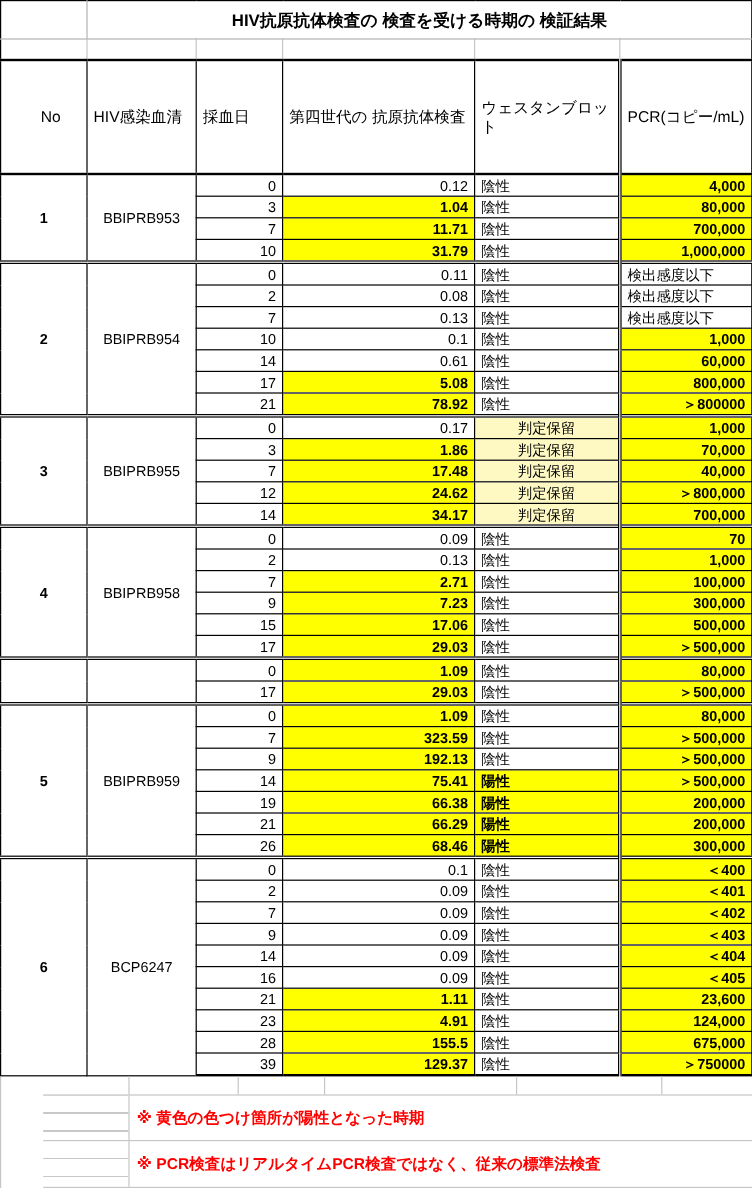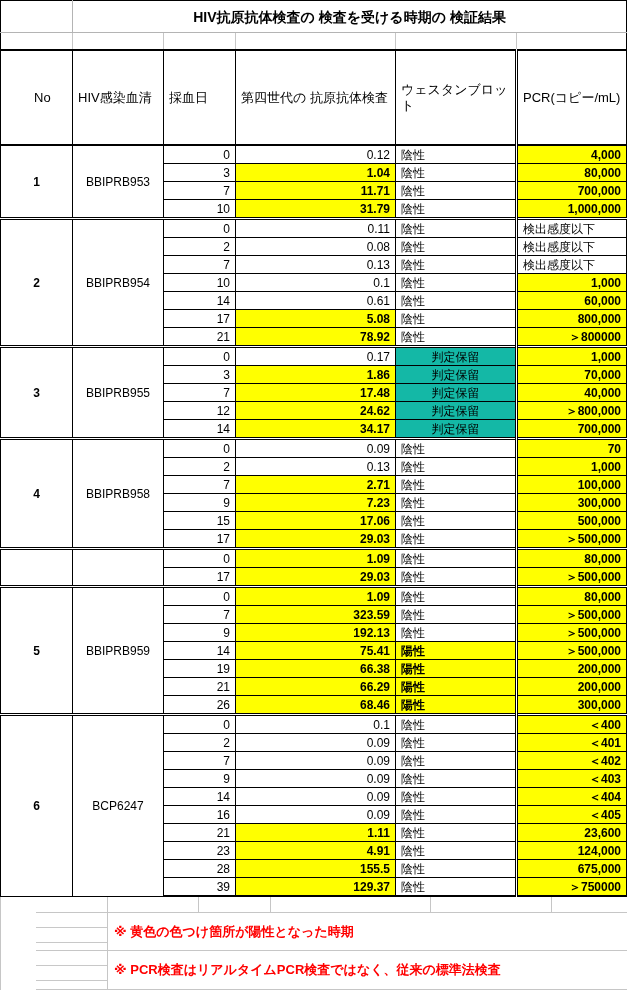--- a/index.html
+++ b/index.html
@@ -60,21 +60,21 @@
     word-break:break-all;
   }
   tr.header-row th.h-no{padding-left:33px;}
   tr.header-row th.h-pcr{border-left:3px double #000;}
 
   
   tbody.data td{border:1px solid #000;}
   td.num{text-align:right;}
   td.ctr{}
   td.hl{background:#ffff00;font-weight:bold;}
-  td.hold{background:#14b8a6;text-align:center;}
+  td.hold{background:#fef9c3;text-align:center;}
   td.pcr{border-left:3px double #000 !important;}
   td.no-cell{text-align:center;font-weight:bold;vertical-align:middle;}
   td.serum-cell{text-align:center;vertical-align:middle;}
   tr.sec-top td{border-top:3px double #000;}
   tr.last-data td{border-bottom:2px solid #000;}
 
   
   .footer{width:626px;border-left:1px solid #c6c6c6;padding-left:35px;}
   .empty-row{
     display:flex;height:15px;

